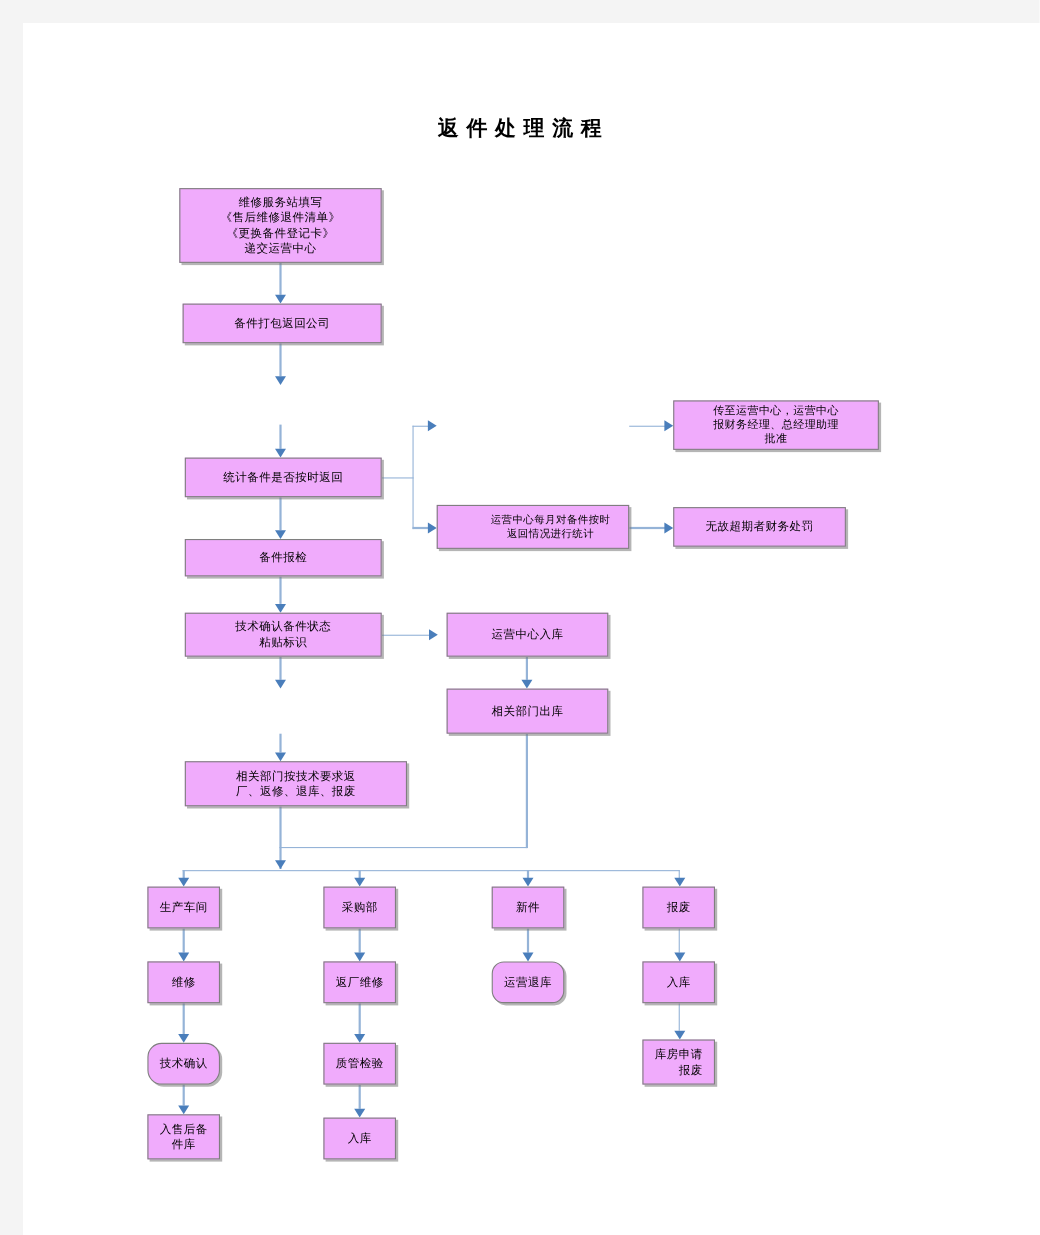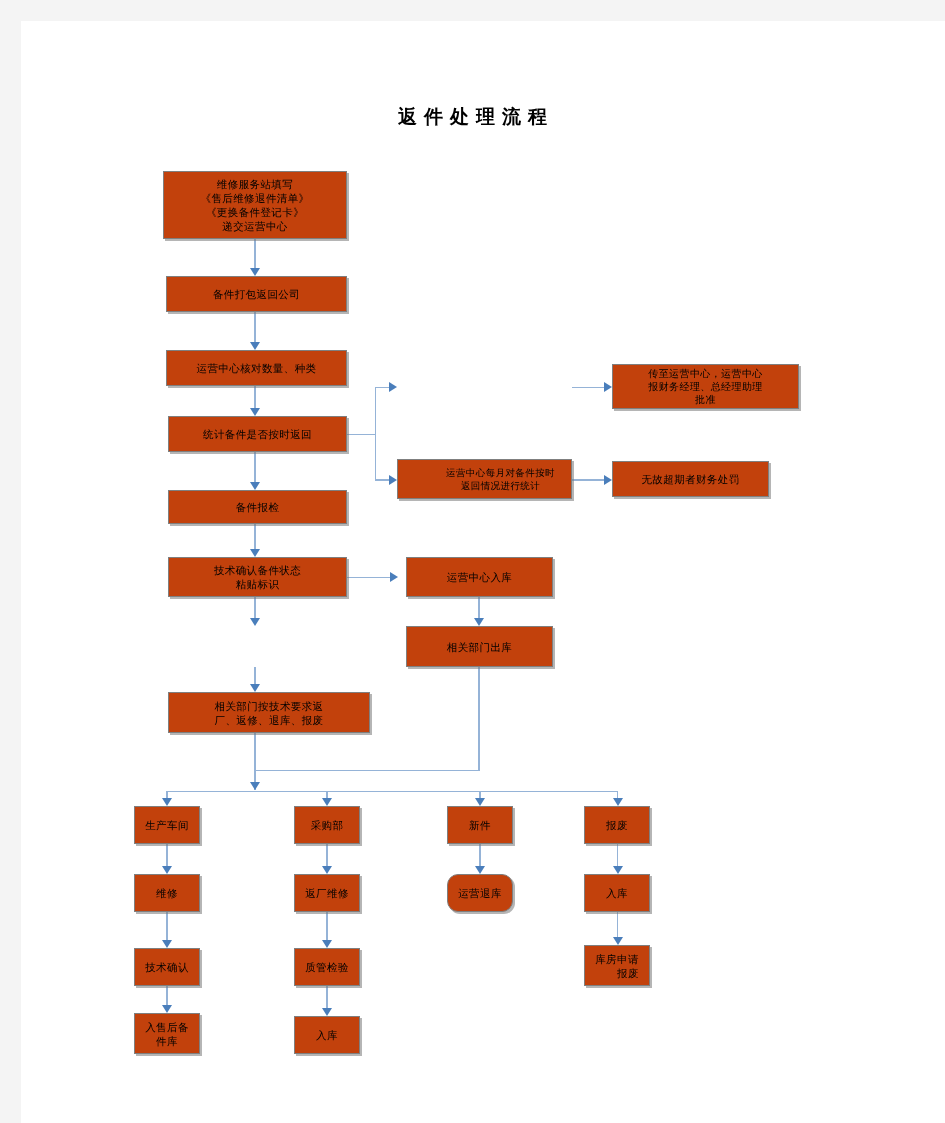--- a/index.html
+++ b/index.html
@@ -46,21 +46,21 @@
     font-size: 19px;
     font-weight: bold;
     letter-spacing: 7px;
     color: #000000;
     text-indent: 7px;
     font-family: "DejaVu Sans", "Liberation Sans", sans-serif;
   }
   .node {
     position: absolute;
     box-sizing: border-box;
-    background: #c2410c;
+    background: #f0abfc;
     border: 1px solid #7f7f7f;
     box-shadow: 2px 2px 0 rgba(120,120,120,0.55);
     color: #000000;
     font-size: 10.5px;
     line-height: 14px;
     letter-spacing: 0.4px;
     display: flex;
     align-items: center;
     justify-content: center;
     text-align: center;
@@ -184,21 +184,20 @@
   <div class="conn v" style="left:616.5px; top:844px; height:22px;"></div>
   <div class="arrow-down" style="left:612.5px; top:866px;"></div>
   <div class="conn v" style="left:616.5px; top:912px; height:25px;"></div>
   <div class="arrow-down" style="left:612.5px; top:937px;"></div>
 
   <div class="node" style="left:163px; top:171px; width:184px; height:68px;">维修服务站填写
 《售后维修退件清单》
 《更换备件登记卡》
 递交运营中心</div>
   <div class="node" style="left:166px; top:276px; width:181px; height:36px;">备件打包返回公司</div>
-  <div class="node" style="left:166px; top:350px; width:181px; height:36px;">运营中心核对数量、种类</div>
   <div class="node" style="left:168px; top:416px; width:179px; height:36px;">统计备件是否按时返回</div>
   <div class="node" style="left:612px; top:364px; width:187px; height:45px; font-size:10px; line-height:13px;">传至运营中心，运营中心
 报财务经理、总经理助理
 批准</div>
   <div class="node" style="left:397px; top:459px; width:175px; height:40px; font-size:9.5px; line-height:13px;padding-left:35px;">运营中心每月对备件按时
 返回情况进行统计</div>
   <div class="node" style="left:612px; top:461px; width:157px; height:36px;">无故超期者财务处罚</div>
   <div class="node" style="left:168px; top:490px; width:179px; height:34px;">备件报检</div>
   <div class="node" style="left:168px; top:557px; width:179px; height:40px;">技术确认备件状态
 粘贴标识</div>
@@ -207,21 +206,21 @@
   <div class="node" style="left:168px; top:692px; width:202px; height:41px;">相关部门按技术要求返
 厂、返修、退库、报废</div>
   <div class="node" style="left:134px; top:806px; width:66px; height:38px;">生产车间</div>
   <div class="node" style="left:294px; top:806px; width:66px; height:38px;">采购部</div>
   <div class="node" style="left:447px; top:806px; width:66px; height:38px;">新件</div>
   <div class="node" style="left:584px; top:806px; width:66px; height:38px;">报废</div>
   <div class="node" style="left:134px; top:874px; width:66px; height:38px;">维修</div>
   <div class="node" style="left:294px; top:874px; width:66px; height:38px;">返厂维修</div>
   <div class="node" style="left:447px; top:874px; width:66px; height:38px;border-radius:11px;">运营退库</div>
   <div class="node" style="left:584px; top:874px; width:66px; height:38px;">入库</div>
-  <div class="node" style="left:134px; top:948px; width:66px; height:38px;">技术确认</div>
+  <div class="node" style="left:134px; top:948px; width:66px; height:38px;border-radius:13px;">技术确认</div>
   <div class="node" style="left:294px; top:948px; width:66px; height:38px;">质管检验</div>
   <div class="node" style="left:584px; top:945px; width:66px; height:41px;text-align:right;">库房申请
 报废</div>
   <div class="node" style="left:134px; top:1013px; width:66px; height:41px;">入售后备
 件库</div>
   <div class="node" style="left:294px; top:1016px; width:66px; height:38px;">入库</div>
 
 </div>
 
 </body></html>

